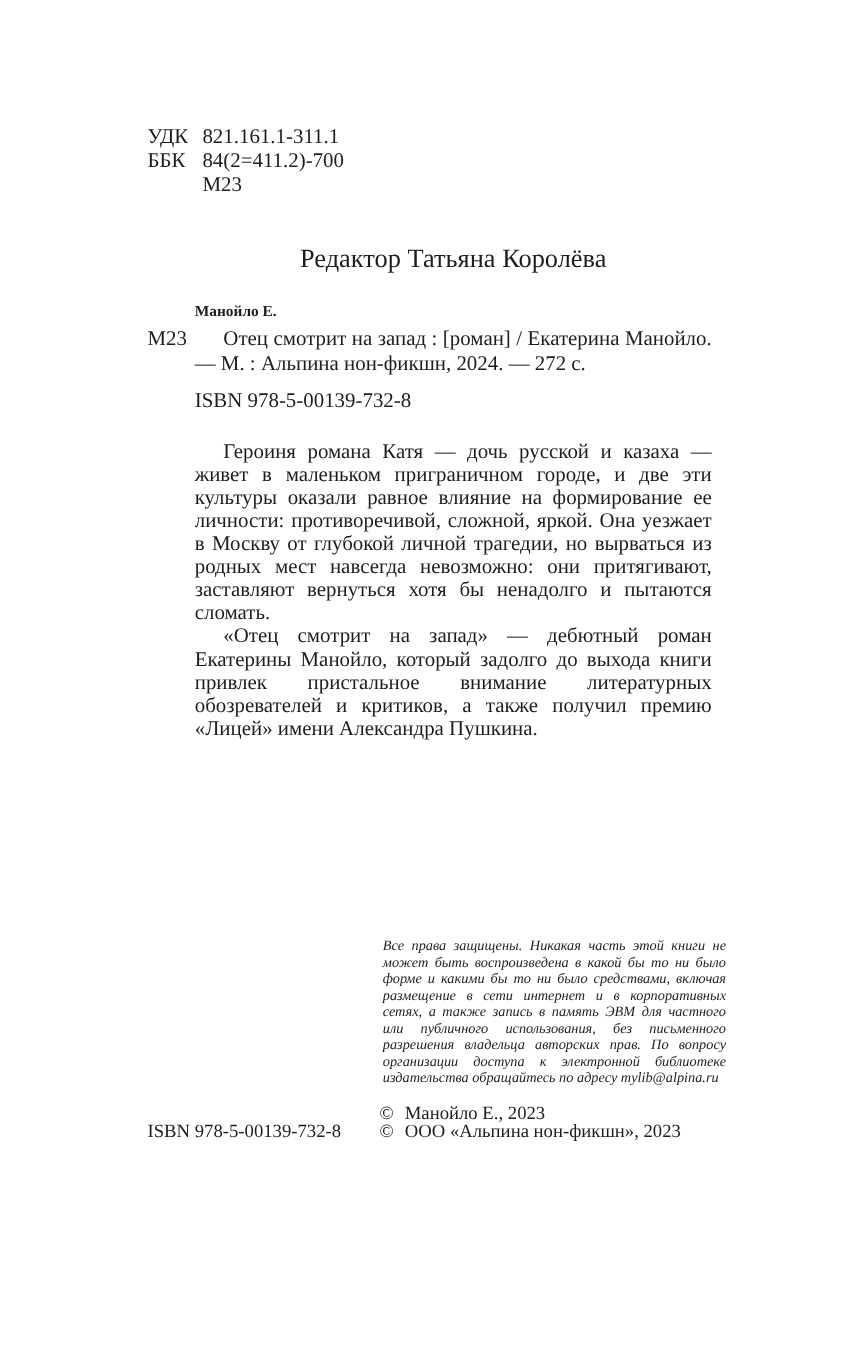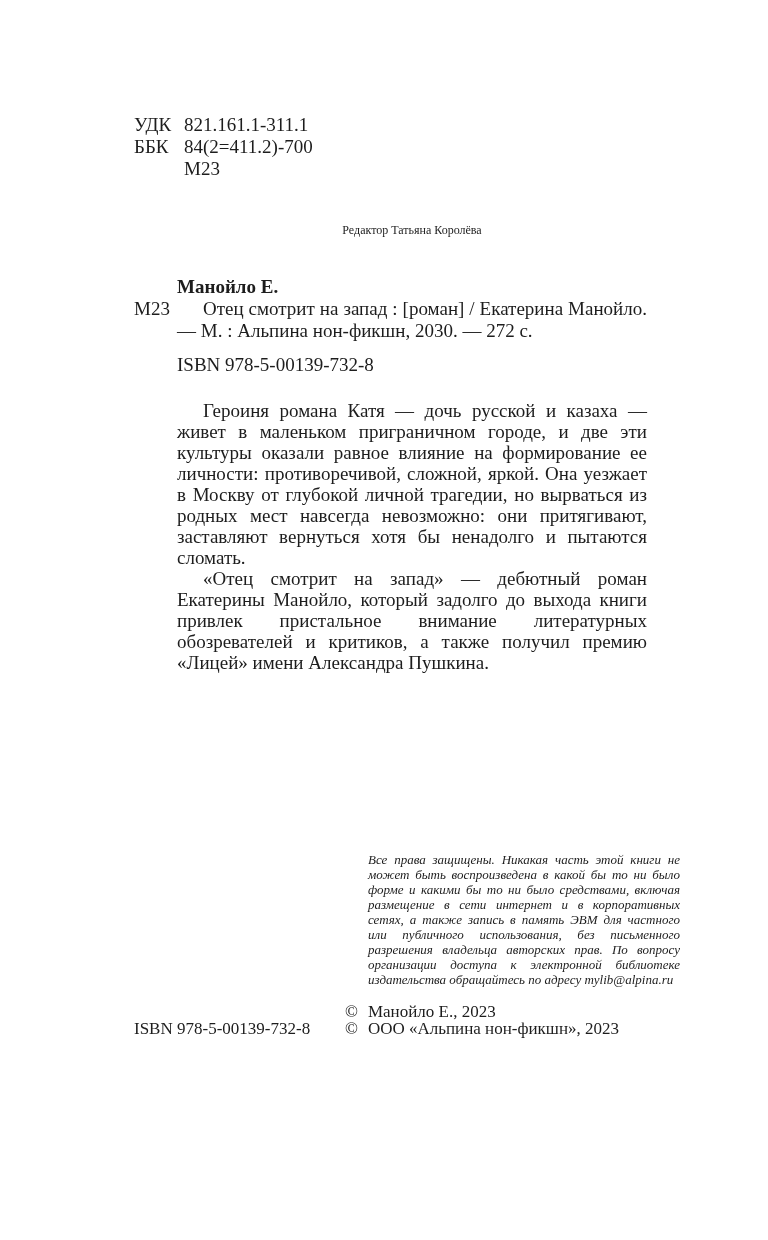--- a/index.html
+++ b/index.html
@@ -27,28 +27,28 @@
   }
   .cat-row { display: flex; }
   .cat-label { width: 50px; flex: 0 0 50px; }
 
   
   .editor-line {
     left: 177px;
     top: 223px;
     width: 470px;
     text-align: center;
-    font-size: 12px;
+    font-size: 24px;
   }
 
   
   .card-heading {
     left: 177px;
     top: 276px;
-    font-size: 19px;
+    font-size: 14px;
     font-weight: bold;
   }
   .card-entry-wrap {
     left: 134px;
     top: 298px;
     width: 513px;
   }
   .margin-code {
     position: absolute;
     left: 0;
@@ -82,21 +82,21 @@
     text-align: justify;
     text-indent: 26px;
   }
   .codes {
     margin-left: 296px;
     line-height: 21px;
   }
 
   
   .rights {
-    left: 368px;
+    left: 348px;
     top: 852px;
     width: 312px;
     font-size: 13px;
     line-height: 15px;
     font-style: italic;
     text-align: justify;
   }
 
   
   .footer-isbn {
@@ -132,21 +132,21 @@
       <span>М23</span>
     </div>
   </div>
 
   <div class="abs editor-line">Редактор Татьяна Королёва</div>
 
   <div class="abs card-heading">Манойло Е.</div>
 
   <div class="abs card-entry-wrap">
     <span class="margin-code">М23</span>
-    <p class="card-entry">Отец смотрит на запад : [роман] / Екатерина Манойло. — М. : Альпина нон-фикшн, 2030. — 272 с.</p>
+    <p class="card-entry">Отец смотрит на запад : [роман] / Екатерина Манойло. — М. : Альпина нон-фикшн, 2024. — 272 с.</p>
   </div>
 
   <div class="abs card-isbn">ISBN 978-5-00139-732-8</div>
 
   <div class="abs annotation">
     <p>Героиня романа Катя — дочь русской и казаха — живет в маленьком приграничном городе, и две эти культуры оказали равное влияние на формирование ее личности: противоречивой, сложной, яркой. Она уезжает в Москву от глубокой личной трагедии, но вырваться из родных мест навсегда невозможно: они притягивают, заставляют вернуться хотя бы ненадолго и пытаются сломать.</p>
     <p>«Отец смотрит на запад» — дебютный роман Екатерины Манойло, который задолго до выхода книги привлек пристальное внимание литературных обозревателей и критиков, а также получил премию «Лицей» имени Александра Пушкина.</p>
   </div>
 
   <div class="abs rights">Все права защищены. Никакая часть этой книги не может быть воспроизведена в какой бы то ни было форме и какими бы то ни было средствами, включая размещение в сети интернет и в корпоративных сетях, а также запись в память ЭВМ для частного или публичного использования, без письменного разрешения владельца авторских прав. По вопросу организации доступа к электронной библиотеке издательства обращайтесь по адресу mylib@alpina.ru</div>

